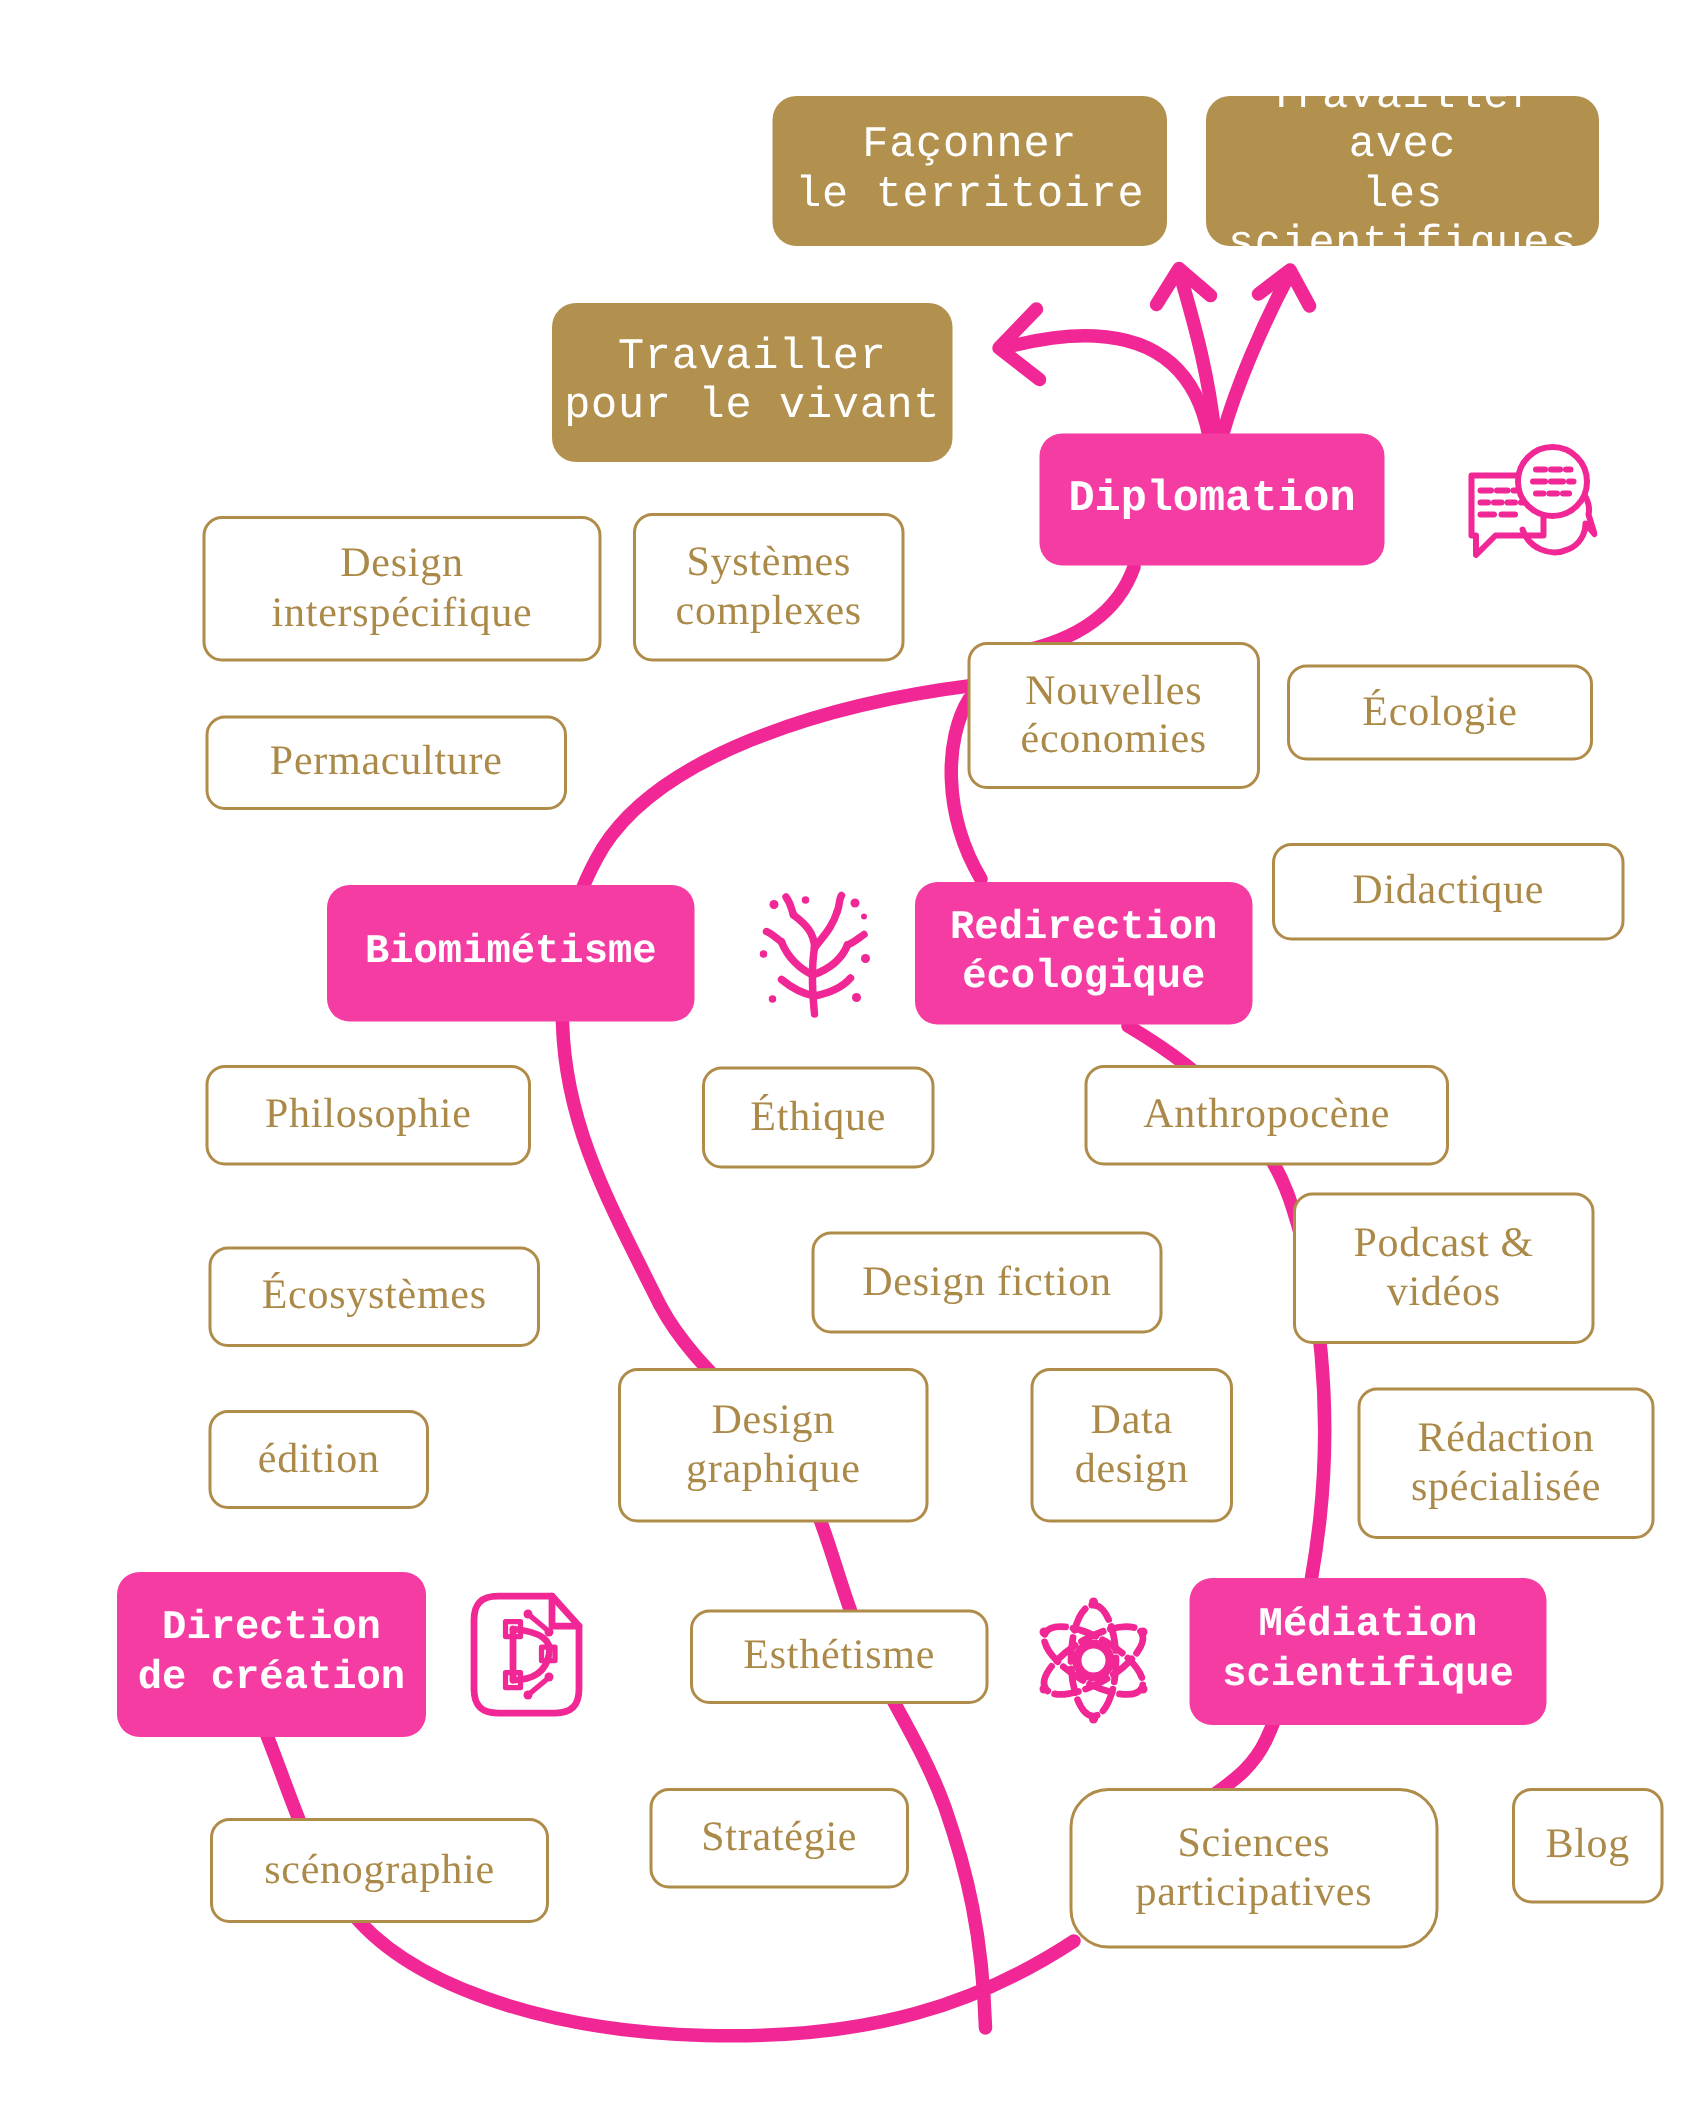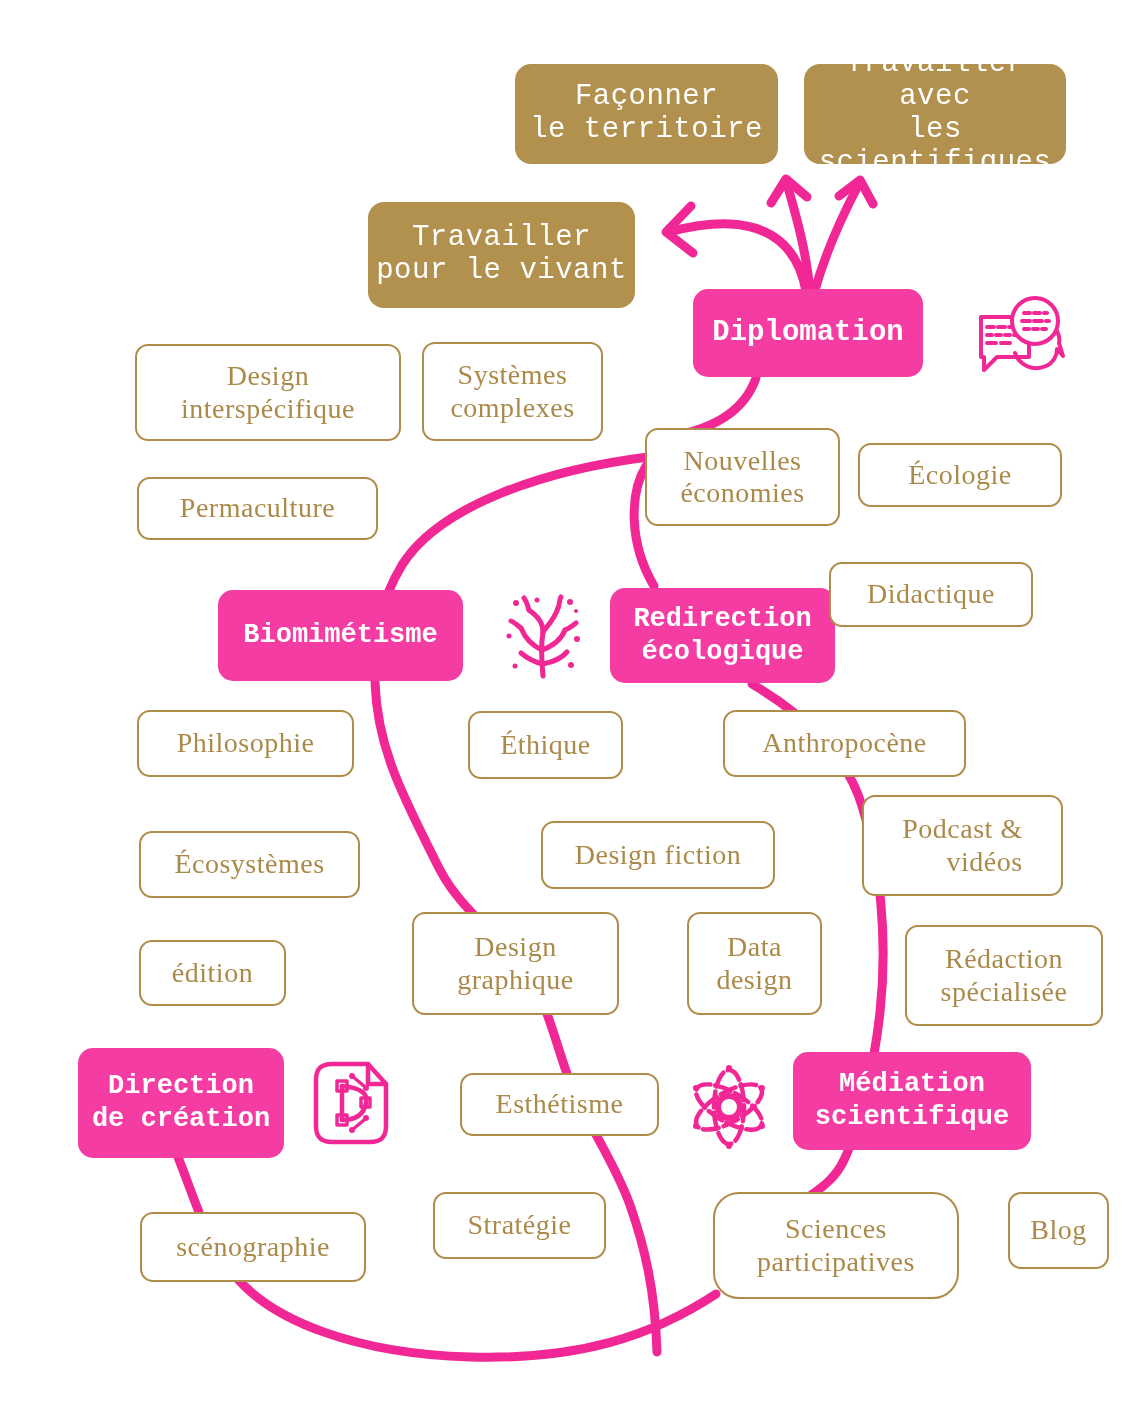--- a/index.html
+++ b/index.html
@@ -70,27 +70,27 @@
 scientifique</div>
 
   <div class="box topic" style="left:135px;top:344px;width:266px;height:97px;">Design
 interspécifique</div>
   <div class="box topic" style="left:422px;top:342px;width:181px;height:99px;">Systèmes
 complexes</div>
   <div class="box topic" style="left:645px;top:428px;width:195px;height:98px;">Nouvelles
 économies</div>
   <div class="box topic" style="left:858px;top:443px;width:204px;height:64px;">Écologie</div>
   <div class="box topic" style="left:137px;top:477px;width:241px;height:63px;">Permaculture</div>
-  <div class="box topic" style="left:829px;top:562px;width:204px;height:65px;font-family:Liberation Serif, serif;">Didactique</div>
+  <div class="box topic" style="left:848px;top:562px;width:235px;height:65px;font-family:Liberation Serif, serif;">Didactique</div>
   <div class="box topic" style="left:468px;top:711px;width:155px;height:68px;">Éthique</div>
   <div class="box topic" style="left:137px;top:710px;width:217px;height:67px;">Philosophie</div>
   <div class="box topic" style="left:723px;top:710px;width:243px;height:67px;">Anthropocène</div>
   <div class="box topic" style="left:139px;top:831px;width:221px;height:67px;">Écosystèmes</div>
   <div class="box topic" style="left:541px;top:821px;width:234px;height:68px;">Design fiction</div>
-  <div class="box topic" style="left:862px;top:795px;width:201px;height:101px;text-align:right;">Podcast &amp;
+  <div class="box topic" style="left:862px;top:795px;width:201px;height:101px;">Podcast &amp;
 vidéos</div>
   <div class="box topic" style="left:139px;top:940px;width:147px;height:66px;">édition</div>
   <div class="box topic" style="left:412px;top:912px;width:207px;height:103px;">Design
 graphique</div>
   <div class="box topic" style="left:687px;top:912px;width:135px;height:103px;">Data
 design</div>
   <div class="box topic" style="left:905px;top:925px;width:198px;height:101px;">Rédaction
 spécialisée</div>
   <div class="box topic" style="left:460px;top:1073px;width:199px;height:63px;">Esthétisme</div>
   <div class="box topic" style="left:140px;top:1212px;width:226px;height:70px;">scénographie</div>

